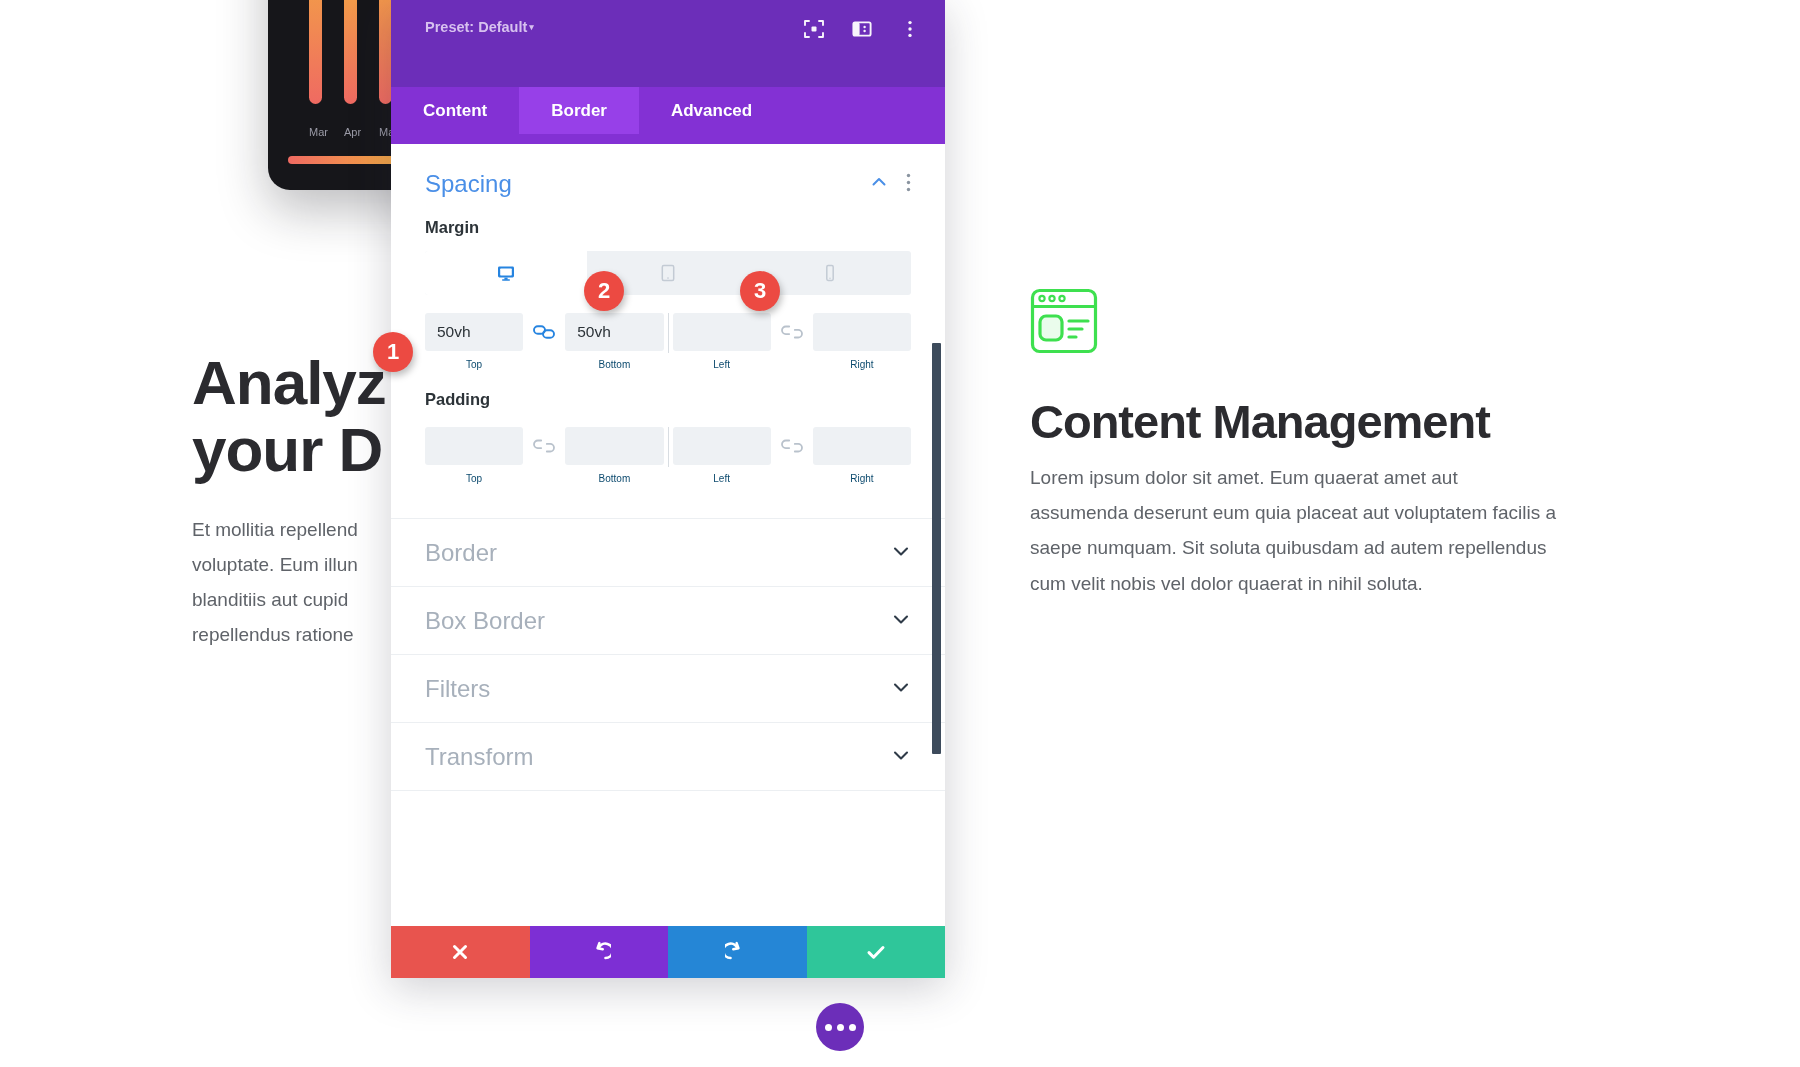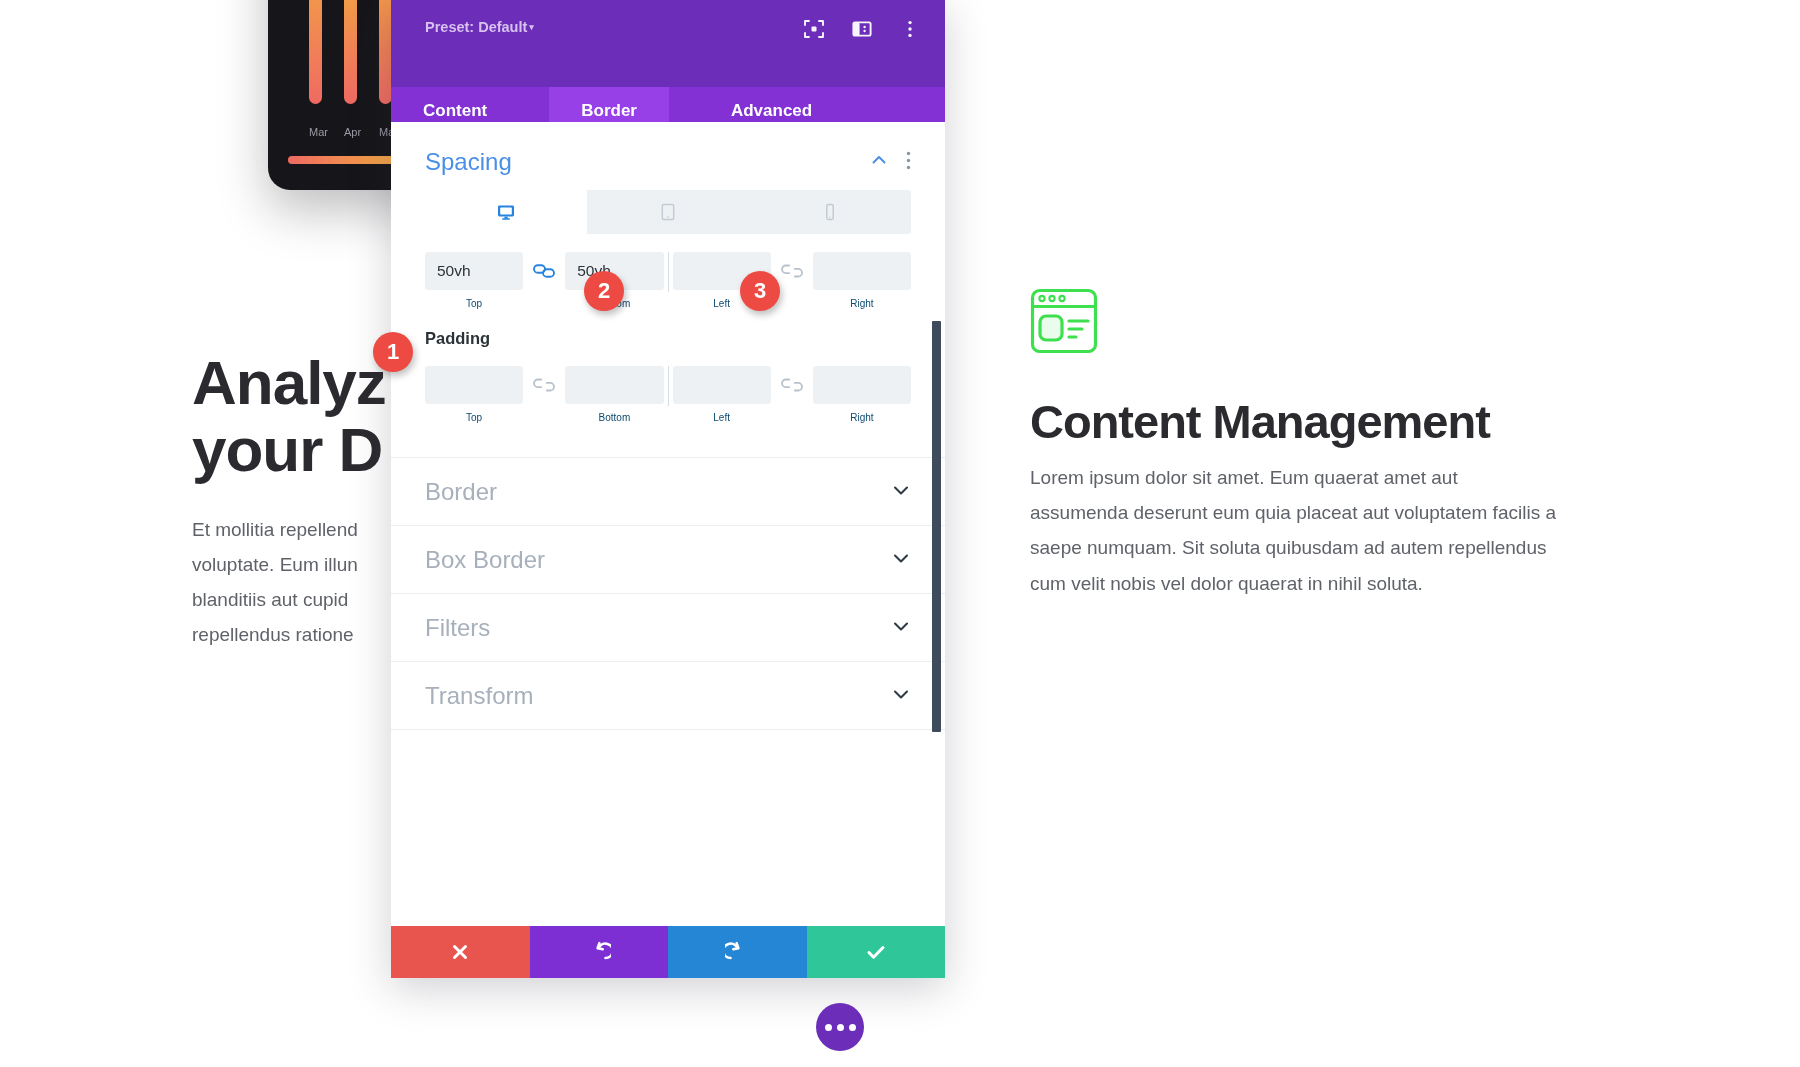--- a/index.html
+++ b/index.html
@@ -166,22 +166,21 @@
     top: 18px;
     display: flex;
     align-items: center;
     gap: 26px;
   }
   .hicon { width: 22px; height: 22px; display: block; opacity: 0.95; cursor: pointer; }
 
   .modal-tabs {
     display: flex;
     background: #8331d4;
-    height: 35px;
-    gap: 30px;
+    height: 57px;
   }
   .tab {
     flex: 0 0 auto;
     padding: 0 32px;
     height: 47px;
     display: flex;
     align-items: center;
     justify-content: center;
     color: #ffffff;
     font-size: 17px;
@@ -473,20 +472,21 @@
             <span>
               <svg class="dots-v" viewBox="0 0 5 19" fill="none" xmlns="http://www.w3.org/2000/svg">
                 <circle cx="2.5" cy="2.5" r="1.7" fill="#8a94a0"></circle>
                 <circle cx="2.5" cy="9.5" r="1.7" fill="#8a94a0"></circle>
                 <circle cx="2.5" cy="16.5" r="1.7" fill="#8a94a0"></circle>
               </svg>
             </span>
           </div>
         </div>
 
+        <div class="field-label">Margin</div>
 
         <div class="device-tabs">
           <div class="device-tab active">
             <span>
               <svg width="20" height="20" viewBox="0 0 20 20" fill="none" xmlns="http://www.w3.org/2000/svg">
                 <rect x="2" y="3.5" width="16" height="11" rx="1.4" fill="#2684e0"></rect>
                 <rect x="4.2" y="5.6" width="11.6" height="6.8" rx="0.6" fill="#ffffff"></rect>
                 <rect x="8.4" y="14.6" width="3.2" height="2.2" fill="#2684e0"></rect>
                 <rect x="6" y="16.3" width="8" height="1.5" rx="0.7" fill="#2684e0"></rect>
               </svg>

